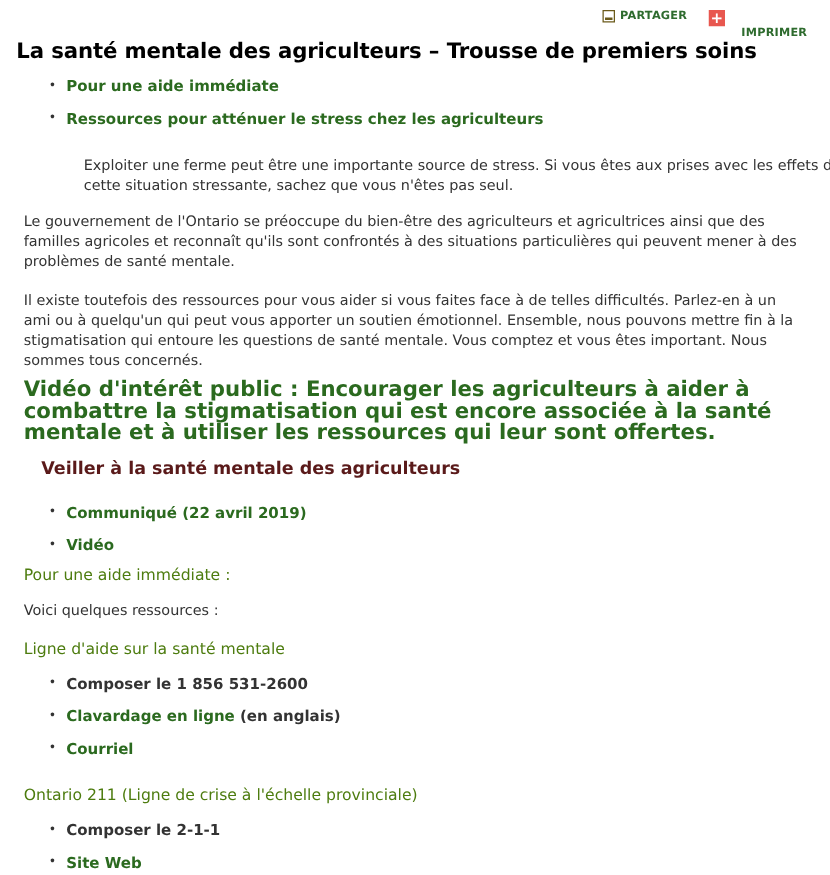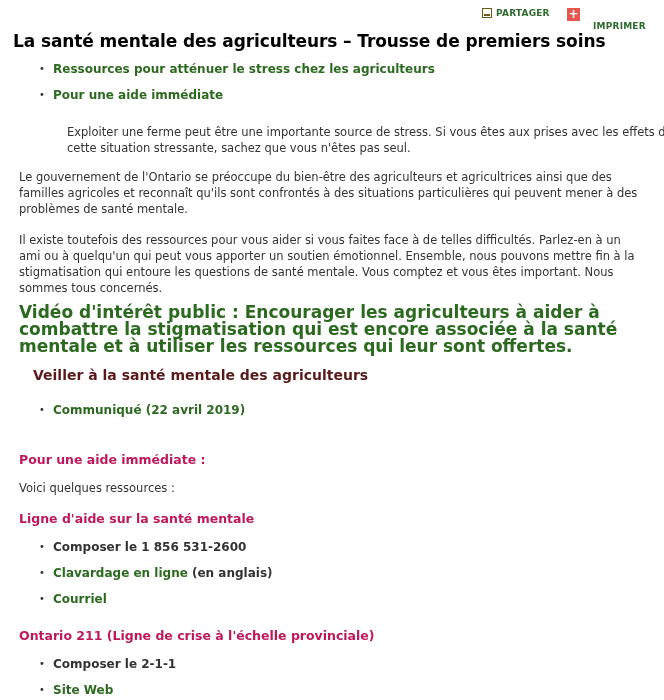--- a/index.html
+++ b/index.html
@@ -19,52 +19,53 @@
 
   ul { list-style: none; margin: 0; padding: 0; }
   .bullet-list li { position: relative; padding-left: 34px; font-size: 12px; height: 26px; line-height: 14px; }
   .bullet-list li::before { content: "\2022"; position: absolute; left: 20px; top: 0; color: #333; font-size: 10px; }
   a.link { color: #2b6a1f; font-weight: bold; text-decoration: none; }
   .plain { color: #333; font-weight: bold; }
 
   .para { position: absolute; left: 19px; width: 625px; font-size: 11.5px; line-height: 16px; color: #333; margin: 0; }
   .highlight { position: absolute; left: 19px; width: 630px; font-size: 17px; line-height: 17px; font-weight: bold; color: #2b6a1f; margin: 0; }
   .h2 { position: absolute; left: 19px; margin: 14px; font-size: 14px; font-weight: bold; color: #5a1a1a; }
-  .h3 { position: absolute; left: 19px; margin: 0; font-size: 12.5px; font-weight: bold; color: #be185d; }
+  .h3 { position: absolute; left: 19px; margin: 0; font-size: 12.5px; font-weight: normal; color: #4d7c0f; }
 </style>
 </head>
 <body>
 
 <div class="toolbar">
   <div class="tb-print">
     <span class="print-icon"></span>
     <span class="tb-label">PARTAGER</span>
   </div>
   <div class="tb-share-icon">+</div>
   <div class="tb-share">
     <span class="tb-label">IMPRIMER</span>
   </div>
 </div>
 
 <h1 class="title">La santé mentale des agriculteurs – Trousse de premiers soins</h1>
 
 <ul class="bullet-list" style="position:absolute; left:19px; top:62px;">
+  <li><a class="link" href="#">Pour une aide immédiate</a></li>
   <li><a class="link" href="#">Ressources pour atténuer le stress chez les agriculteurs</a></li>
-  <li><a class="link" href="#">Pour une aide immédiate</a></li>
 </ul>
 
 <p class="para" style="top:124px;margin-left:48px;">Exploiter une ferme peut être une importante source de stress. Si vous êtes aux prises avec les effets de cette situation stressante, sachez que vous n'êtes pas seul.</p>
 <p class="para" style="top:169px;">Le gouvernement de l'Ontario se préoccupe du bien-être des agriculteurs et agricultrices ainsi que des familles agricoles et reconnaît qu'ils sont confrontés à des situations particulières qui peuvent mener à des problèmes de santé mentale.</p>
 <p class="para" style="top:232px;">Il existe toutefois des ressources pour vous aider si vous faites face à de telles difficultés. Parlez-en à un ami ou à quelqu'un qui peut vous apporter un soutien émotionnel. Ensemble, nous pouvons mettre fin à la stigmatisation qui entoure les questions de santé mentale. Vous comptez et vous êtes important. Nous sommes tous concernés.</p>
 
 <p class="highlight" style="top:304px;"><a class="link" href="#">Vidéo d'intérêt public : Encourager les agriculteurs à aider à combattre la stigmatisation qui est encore associée à la santé mentale et à utiliser les ressources qui leur sont offertes.</a></p>
 
 <h2 class="h2" style="top:353px;">Veiller à la santé mentale des agriculteurs</h2>
 <ul class="bullet-list" style="position:absolute; left:19px; top:403px;">
   <li><a class="link" href="#">Communiqué (22 avril 2019)</a></li>
+  <li><a class="link" href="#">Vidéo</a></li>
 </ul>
 
 <h3 class="h3" style="top:452px;">Pour une aide immédiate :</h3>
 <p class="para" style="top:480px;">Voici quelques ressources :</p>
 
 <h3 class="h3" style="top:511px;">Ligne d'aide sur la santé mentale</h3>
 <ul class="bullet-list" style="position:absolute; left:19px; top:540px;">
   <li><span class="plain">Composer le 1 856 531-2600</span></li>
   <li><a class="link" href="#">Clavardage en ligne</a><span class="plain"> (en anglais)</span></li>
   <li><a class="link" href="#">Courriel</a></li>

